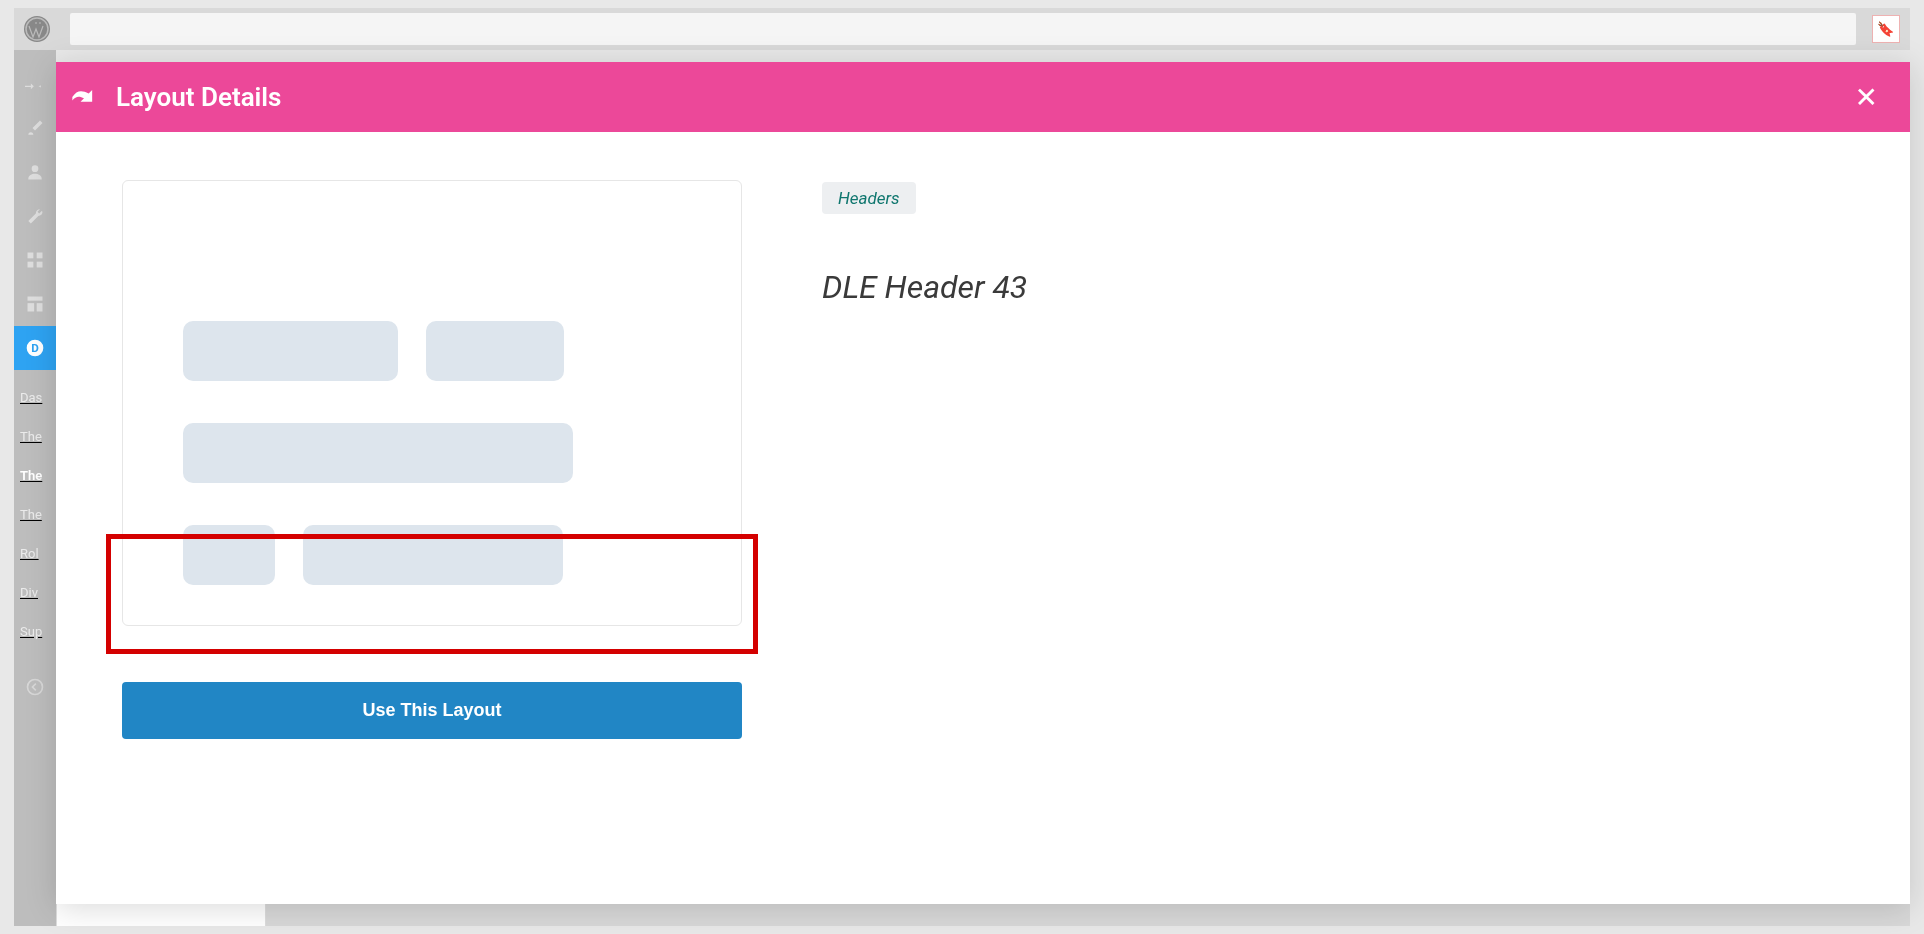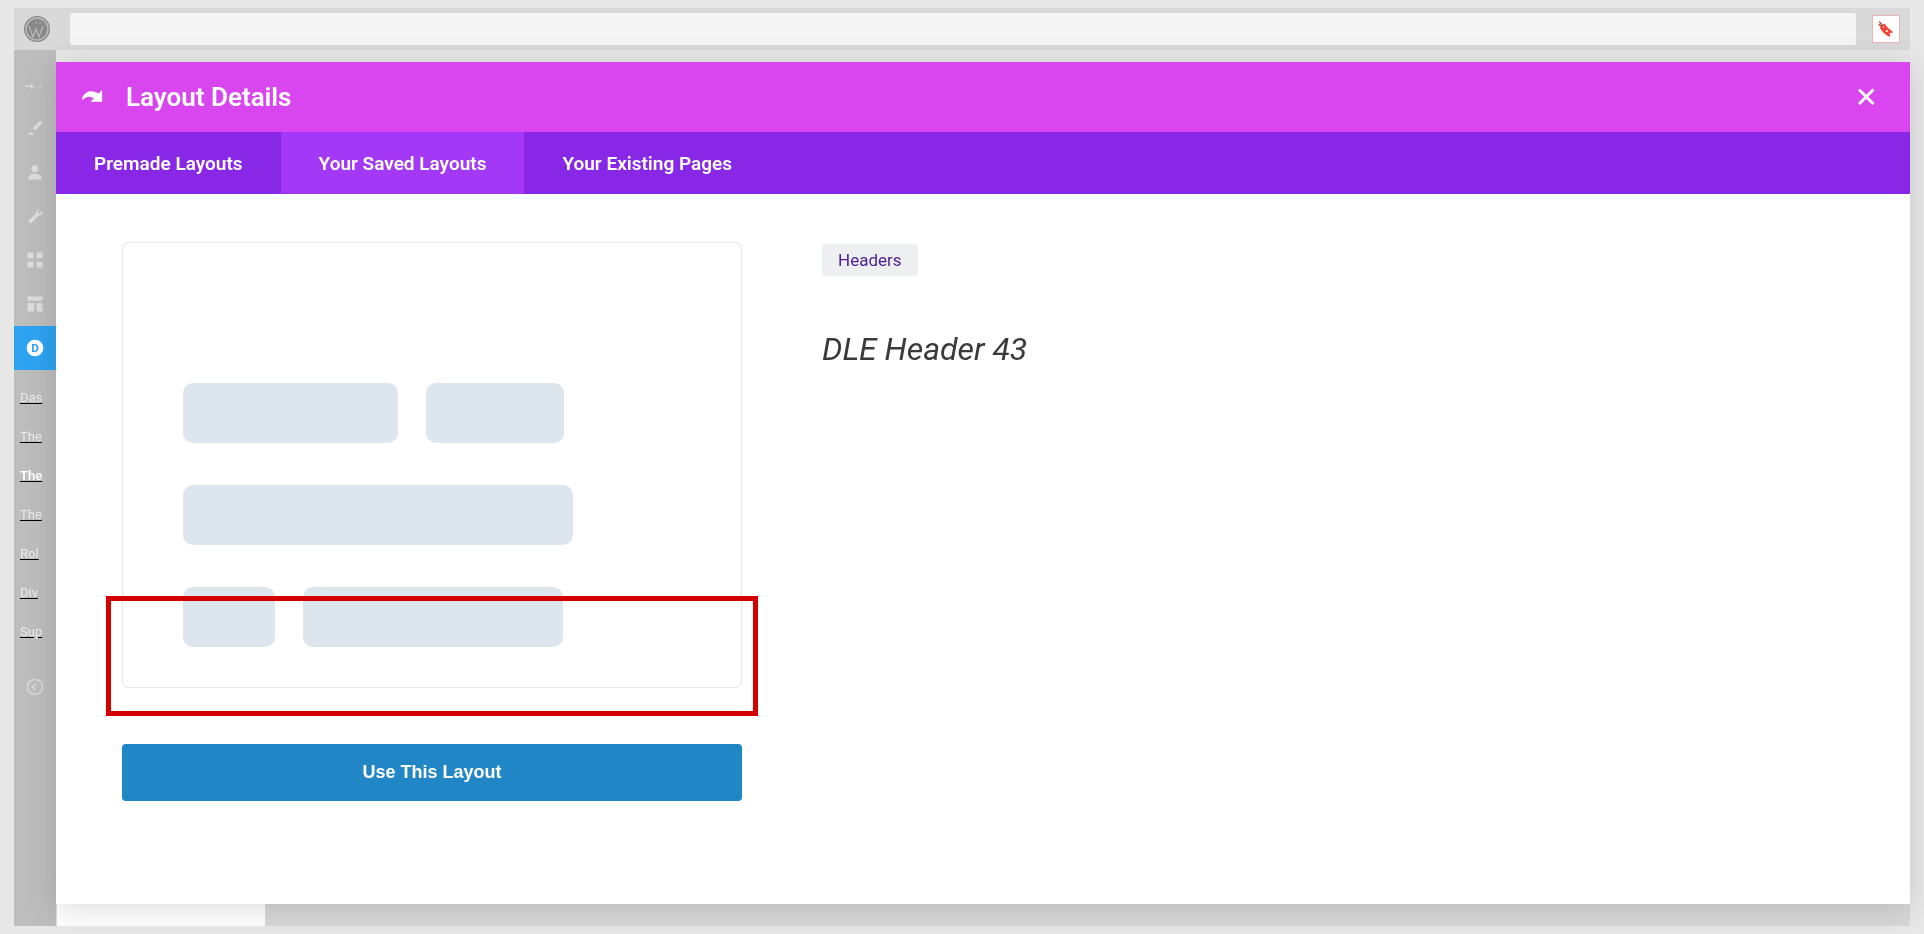--- a/index.html
+++ b/index.html
@@ -139,25 +139,25 @@
       left: 56px;
       right: 14px;
       bottom: 30px;
       background: #fff;
       box-shadow: 0 4px 30px rgba(0,0,0,0.15);
       display: flex;
       flex-direction: column;
     }
     
     .modal-header {
-      background: #d946ef;
+      background: #ec4899;
       height: 70px;
       display: flex;
       align-items: center;
-      padding: 0 24px;
+      padding: 0 14px;
       position: relative;
     }
     
     .back-button {
       color: #fff;
       margin-right: 18px;
       cursor: pointer;
       display: flex;
       align-items: center;
     }
@@ -267,24 +267,25 @@
     }
     
     .layout-details-panel {
       flex: 1;
       padding-top: 2px;
     }
     
     .category-tag {
       display: inline-block;
       background: #edeff1;
-      color: #4c1d95;
+      color: #0f766e;
       padding: 6px 16px;
       border-radius: 4px;
       font-size: 17px;
+      font-style: italic;
     }
     
     .layout-name {
       margin-top: 54px;
       font-size: 32px;
       color: #3a3a3a;
       font-weight: 400;
       font-style: italic;
     }
     
@@ -395,25 +396,20 @@
     <div class="modal-header">
       <div class="back-button">
         <svg viewBox="0 0 24 20">
             <path d="M2 10c4-6 8-6 14-3l3-3v10H9l3-3c-4-2-7-2-10 2z"></path>
           </svg>
       </div>
       <div class="modal-title">Layout Details</div>
       <div class="close-button">✕</div>
     </div>
 
-    <div class="modal-tabs">
-      <div class="tab">Premade Layouts</div>
-      <div class="tab active">Your Saved Layouts</div>
-      <div class="tab">Your Existing Pages</div>
-    </div>
 
     <div class="modal-content">
 
       <div class="layout-preview-panel">
         <div class="layout-preview-card">
           <div style="height: 90px;"></div>
           <div class="skeleton-row">
             <div class="skeleton-block sk-w1"></div>
             <div class="skeleton-block sk-w2"></div>
           </div>

